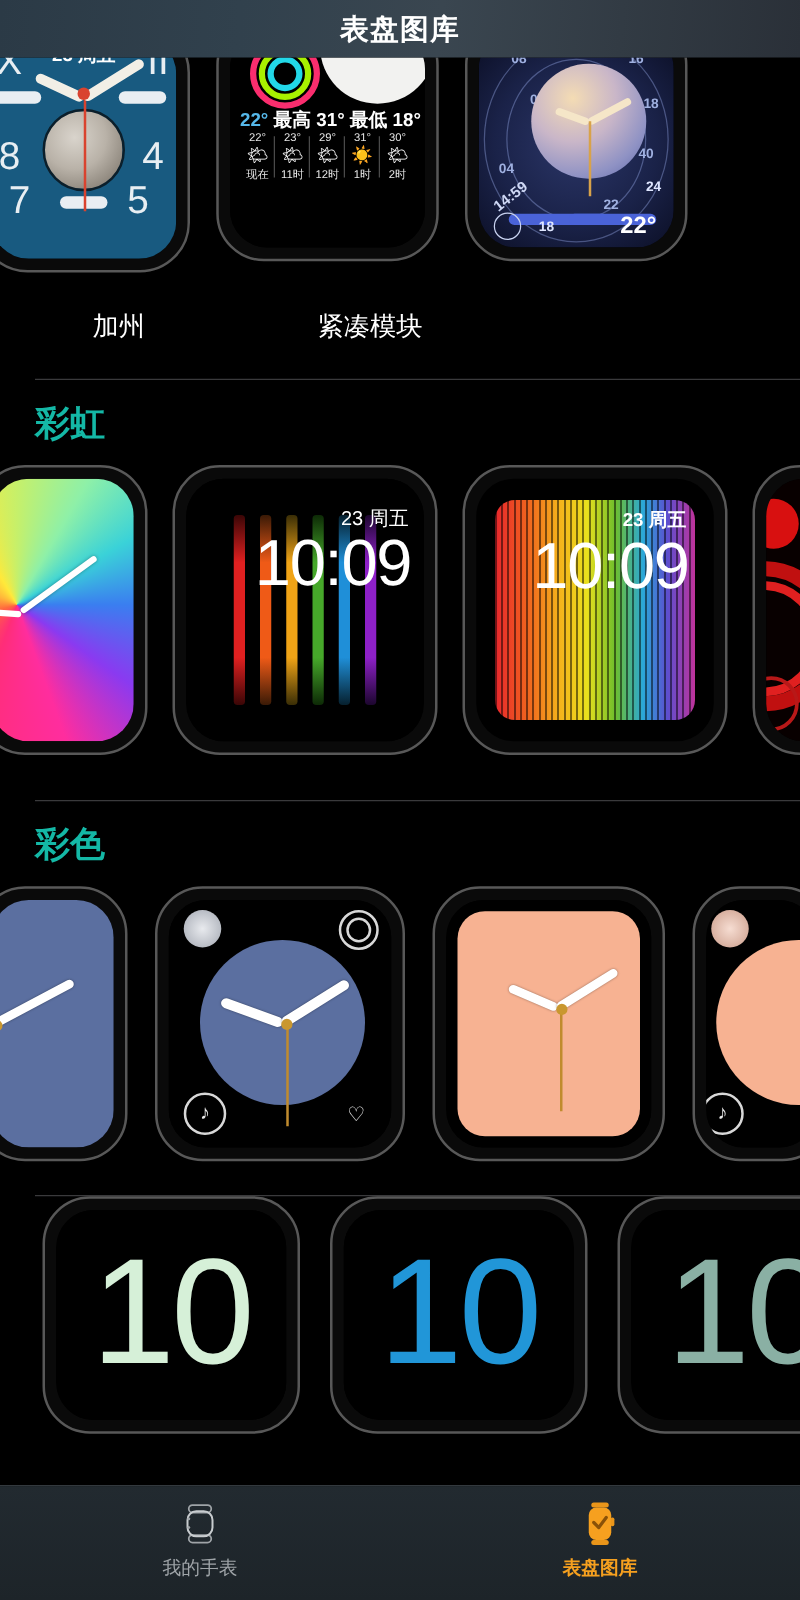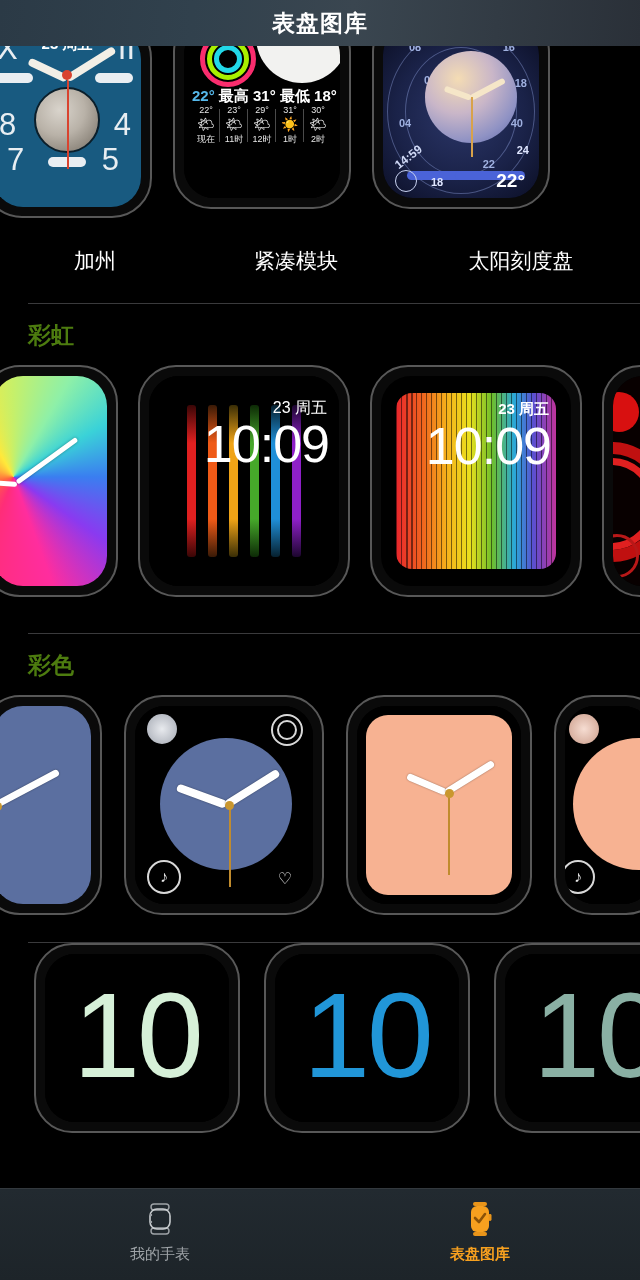--- a/index.html
+++ b/index.html
@@ -15,21 +15,21 @@
     background:linear-gradient(95deg,#2b3a46 0%,#31414d 30%,#3a4650 55%,#2a3038 100%);
     display:flex; align-items:center; justify-content:center;
     z-index:40;
   }
   .header-title { font-size:23px; font-weight:600; letter-spacing:1px; color:#fff; }
 
   
   .content { position:absolute; top:46px; left:0; width:640px; height:1142px; background:#000; overflow:hidden; }
 
   .row { position:relative; width:640px; display:flex; align-items:flex-start; }
-  .section-title { font-size:23px; font-weight:600; color:#4d7c0f; padding:16px 0 14px 28px; }
+  .section-title { font-size:28px; font-weight:600; color:#14b8a6; padding:16px 0 14px 28px; }
   .divider { height:1px; background:#3a3a3c; margin-left:28px; }
 
   
   .watch {
     position:relative; flex:0 0 auto;
     border-radius:38px;
     background:#0a0a0a;
     border:2.5px solid #585858;
     overflow:hidden;
   }
@@ -214,21 +214,21 @@
       </div>
     </div>
 
     <div class="watch" style="width:178px;height:195px;margin-left:21px;margin-top:-32px;">
       <div class="screen">
         <div class="solar">
           <div class="solar-ring" style="inset:4px;"></div>
           <div class="solar-ring" style="inset:22px;"></div>
           <div class="solar-lbl" style="top:16px;left:26px;">08</div>
           <div class="solar-lbl" style="top:49px;left:12px;padding-left:29px;">06</div>
-          <div class="solar-lbl" style="top:92px;left:16px;">04</div>
+          <div class="solar-lbl" style="top:104px;left:16px;">04</div>
           <div class="solar-lbl" style="top:16px;right:24px;">16</div>
           <div class="solar-lbl" style="top:52px;right:12px;">18</div>
           <div class="solar-lbl" style="top:92px;right:16px;">40</div>
           <div class="solar-lbl" style="top:133px;right:44px;margin-left:40px;">22</div>
           <div class="solar-inner" style="width:92px;height:92px;top:26px;left:42px;">
             <div class="solar-hand" style="top:44px;left:46px;width:28px;height:6px;transform:rotate(200deg);"></div>
             <div class="solar-hand" style="top:44px;left:46px;width:38px;height:6px;transform:rotate(-28deg);"></div>
             <div style="position:absolute;left:50%;top:46px;width:2px;height:60px;background:#d8a24a;"></div>
           </div>
           <div class="solar-arc" style="bottom:18px;left:24px;width:80px;"></div>
@@ -239,21 +239,20 @@
           <div class="solar-lbl" style="bottom:10px;left:48px;color:#dfe6ff;">18</div>
           <div class="solar-lbl" style="bottom:42px;right:10px;color:#dfe6ff;">24</div>
         </div>
       </div>
     </div>
   </div>
 
   <div class="label-row" style="margin-top:16px;">
     <div class="face-label" style="width:190px;">加州</div>
     <div class="face-label" style="width:212px;">紧凑模块</div>
-    <div class="face-label" style="width:238px;">太阳刻度盘</div>
   </div>
 
   <div class="divider" style="margin-top:28px;"></div>
 
   <div class="section-title">彩虹</div>
 
   <div class="row" style="height:240px;padding-left:0;">
 
     <div class="watch" style="width:136px;height:232px;margin-left:-18px;">
       <div class="screen">

